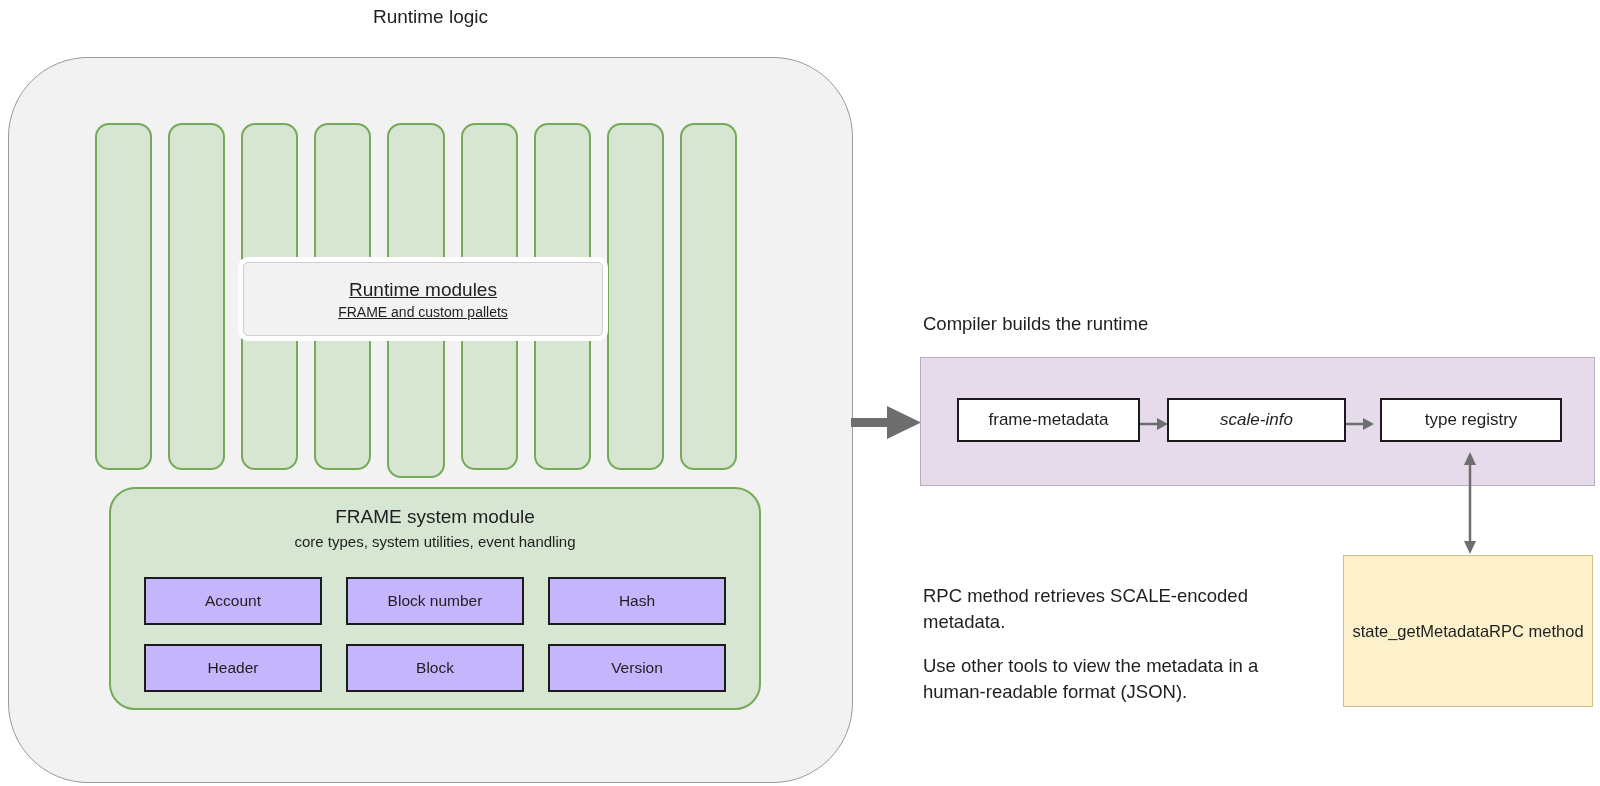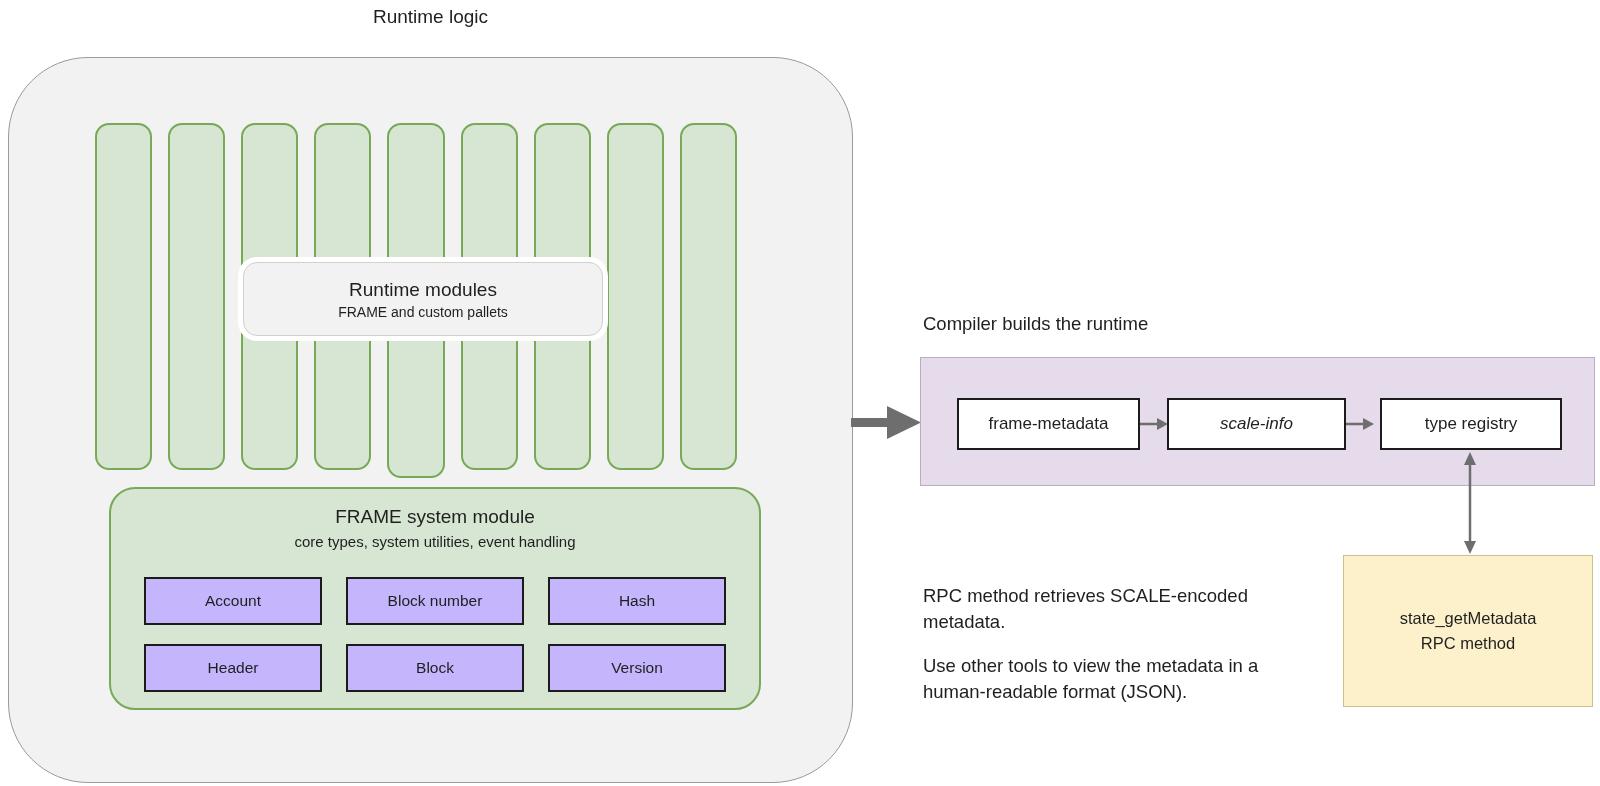--- a/index.html
+++ b/index.html
@@ -9,55 +9,55 @@
   
   .rl-title{position:absolute;left:8px;top:6px;width:845px;text-align:center;font-size:19px;}
   .outer-box{position:absolute;left:8px;top:57px;width:845px;height:726px;
              background:#f2f2f3;border:1px solid #9a9a9a;border-radius:80px;box-sizing:border-box;}
 
   .bars{position:absolute;left:95px;top:123px;width:642px;height:347px;display:flex;gap:16px;}
   .bars > div{flex:1;background:#d6e6d2;border:2px solid #76a958;border-radius:14px;box-sizing:border-box;}
   .bars > div:nth-child(5){height:calc(100% + 8px);}
 
   .overlay-label{position:absolute;left:243px;top:262px;width:360px;height:74px;
-                 background:#f2f2f3;border:1px solid #d0d0d0;border-radius:14px;
+                 background:#f2f2f3;border:1px solid #d0d0d0;border-radius:5px;
                  box-shadow:0 0 0 5px #ffffff;box-sizing:border-box;
-                 display:flex;flex-direction:column;align-items:center;justify-content:center;gap:3px;z-index:3;}
+                 display:flex;flex-direction:column;align-items:center;justify-content:center;gap:3px;z-index:3;text-decoration:underline;}
   .overlay-label .t1{font-size:19px;}
   .overlay-label .t2{font-size:14px;}
 
   .frame-box{position:absolute;left:109px;top:487px;width:652px;height:223px;
              background:#d6e6d2;border:2px solid #76a958;border-radius:26px;box-sizing:border-box;
              text-align:center;}
   .frame-box .t1{font-size:19px;margin-top:17px;}
   .frame-box .t2{font-size:15px;margin-top:5px;}
   .frame-grid{display:grid;grid-template-columns:repeat(3,178px);gap:19px 24px;
               justify-content:center;margin-top:27px;}
   .cell{height:48px;background:#c4b5fd;border:2px solid #1b1b1b;box-sizing:border-box;
         display:flex;align-items:center;justify-content:center;font-size:15.5px;}
 
   
   .compile-arrow{position:absolute;left:851px;top:404px;}
   .compiler-title{position:absolute;left:923px;top:313px;font-size:18.5px;}
   .purple-box{position:absolute;left:920px;top:357px;width:675px;height:129px;
               background:#e5dbeb;border:1px solid #b9aec0;box-sizing:border-box;}
-  .pipe{position:absolute;top:398px;height:52px;background:#ffffff;border:2.5px solid #1b1b1b;
+  .pipe{position:absolute;top:398px;height:44px;background:#ffffff;border:2.5px solid #1b1b1b;
         box-sizing:border-box;display:flex;align-items:center;justify-content:center;font-size:17px;z-index:2;}
   .pipe.p1{left:957px;width:183px;}
   .pipe.p2{left:1167px;width:179px;font-style:italic;}
   .pipe.p3{left:1380px;width:182px;}
   .mini-arrow{position:absolute;top:416px;z-index:1;}
   .mini-arrow.a1{left:1137px;}
   .mini-arrow.a2{left:1343px;}
 
   
   .v-arrow{position:absolute;left:1462px;top:452px;z-index:2;}
   .yellow-box{position:absolute;left:1343px;top:555px;width:250px;height:152px;
               background:#fdf1cc;border:1px solid #cbc18d;box-sizing:border-box;
-              display:flex;flex-direction:column;align-items:center;justify-content:center;
+              display:flex;flex-direction:row;align-items:center;justify-content:center;
               font-size:16.5px;line-height:25px;text-align:center;}
   .para{position:absolute;left:923px;width:430px;font-size:18.5px;line-height:26px;margin-top:11px;}
   .para.pg1{top:572px;}
   .para.pg2{top:642px;}
 </style>
 </head>
 <body>
 
 <div class="canvas">
 

